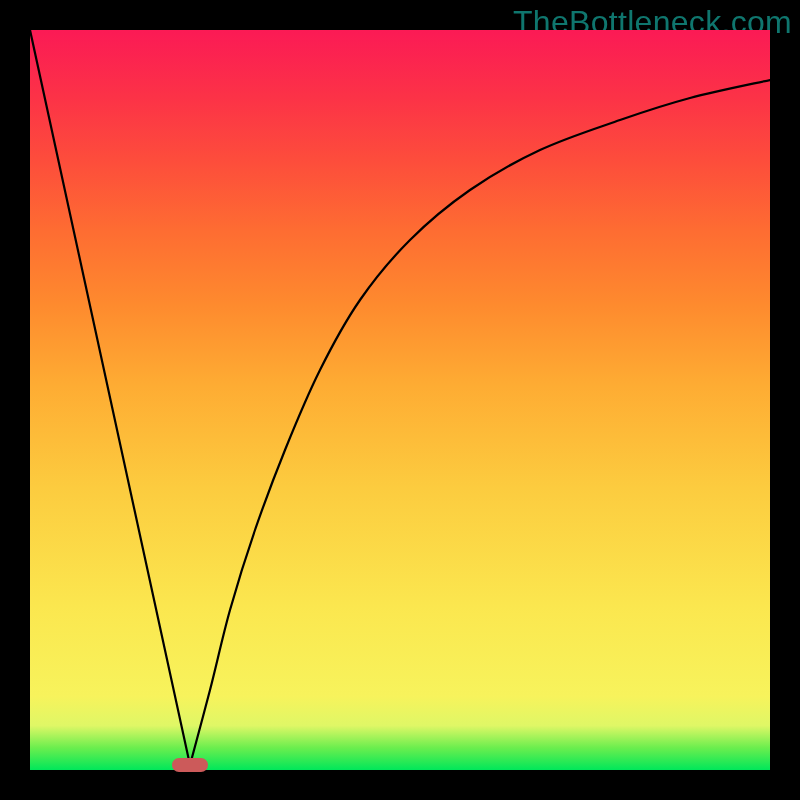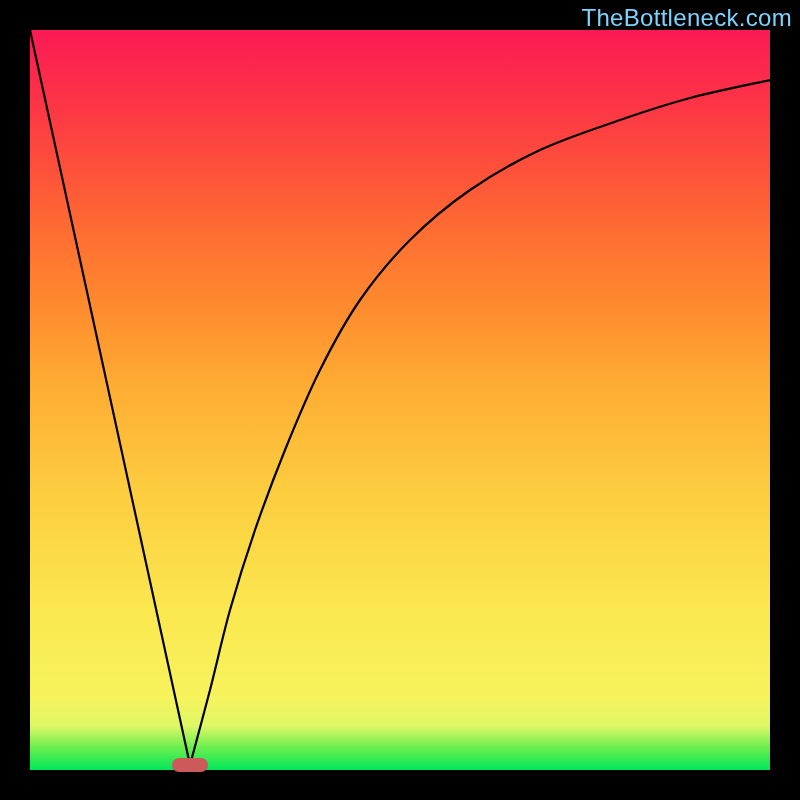--- a/index.html
+++ b/index.html
@@ -35,22 +35,22 @@
       #fe6c32 73%,
       #fd4e3b 82%,
       #fc3247 91%,
       #fb1a55 100%
     );
   }
   .watermark {
     position: absolute;
     top: 4px;
     right: 8px;
-    color: #7dd3fc;
-    font-size: 24px;
+    color: #0f766e;
+    font-size: 32px;
     font-weight: 500;
     letter-spacing: 0.3px;
     user-select: none;
   }
   svg.curve {
     position: absolute;
     left: 0;
     top: 0;
     width: 740px;
     height: 740px;

